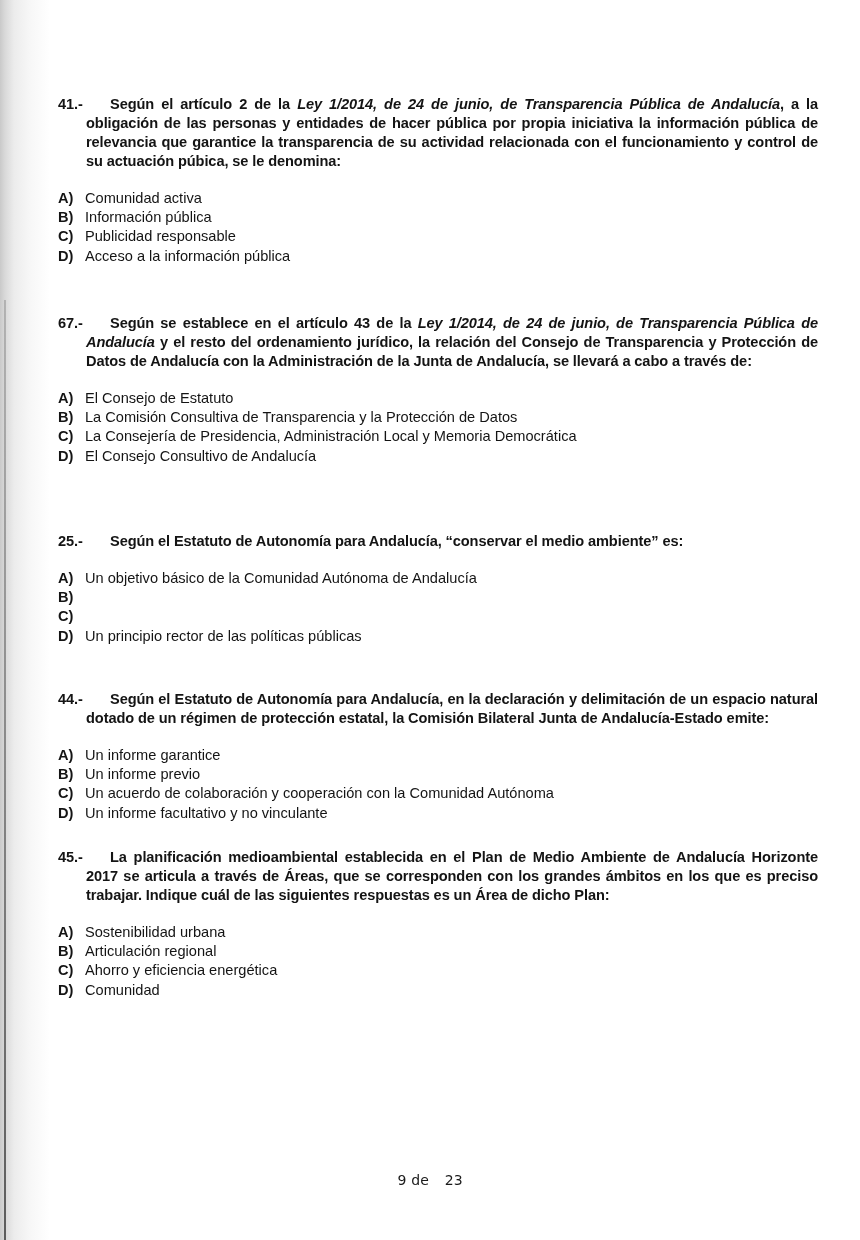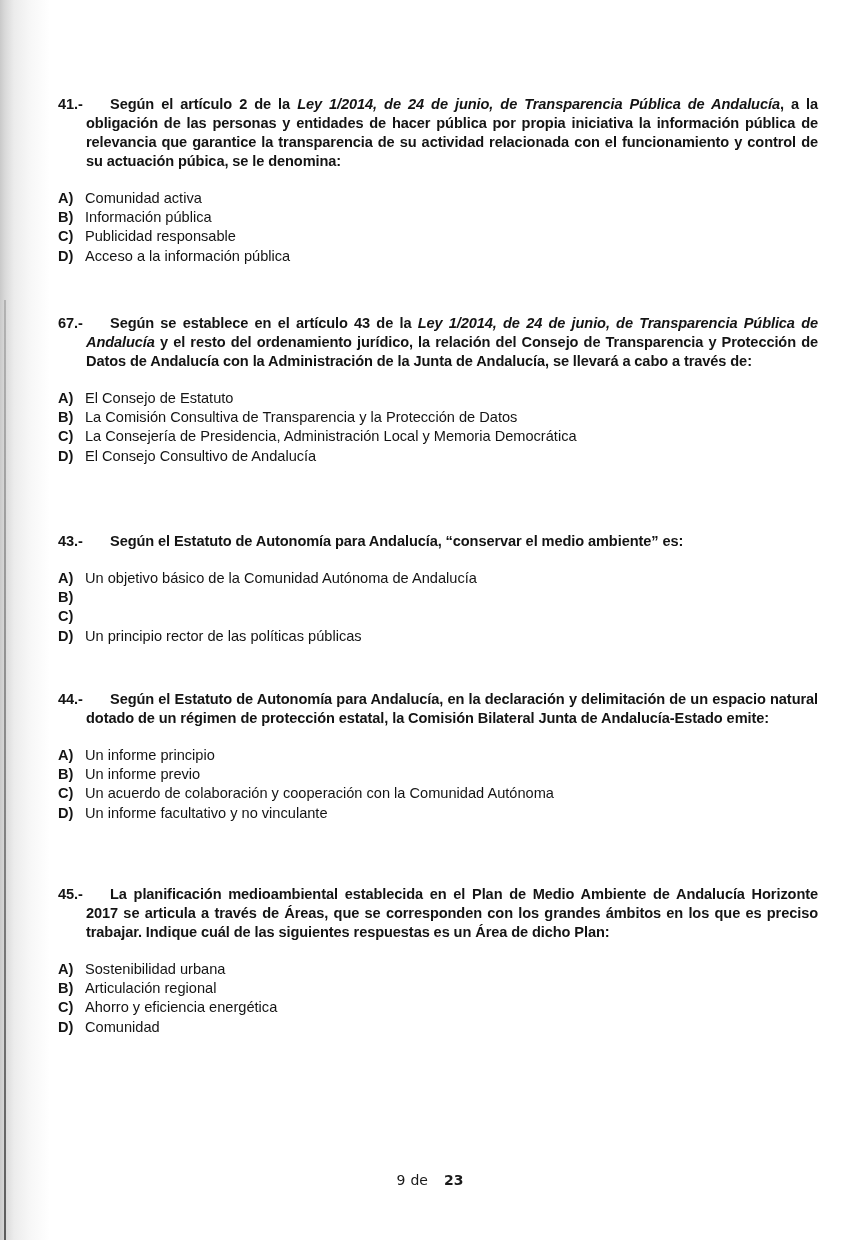--- a/index.html
+++ b/index.html
@@ -144,21 +144,21 @@
         </li>
       <li>
           <span class="opt-letter">D)</span>
           <span class="opt-text">El Consejo Consultivo de Andalucía</span>
         </li>
     </ul>
   </section>
 
   <section class="question" style="top:532px;">
     <div class="q-stem">
-      <span class="q-number">43.-</span><span>Según el Estatuto de Autonomía para Andalucía, “conservar el medio ambiente” es:</span>
+      <span class="q-number">25.-</span><span>Según el Estatuto de Autonomía para Andalucía, “conservar el medio ambiente” es:</span>
     </div>
     <ul class="options">
       <li>
           <span class="opt-letter">A)</span>
           <span class="opt-text">Un objetivo básico de la Comunidad Autónoma de Andalucía</span>
         </li>
       <li>
           <span class="opt-letter">B)</span>
         </li>
       <li>
@@ -171,38 +171,38 @@
     </ul>
   </section>
 
   <section class="question" style="top:690px;">
     <div class="q-stem">
       <span class="q-number">44.-</span><span>Según el Estatuto de Autonomía para Andalucía, en la declaración y delimitación de un espacio natural dotado de un régimen de protección estatal, la Comisión Bilateral Junta de Andalucía-Estado emite:</span>
     </div>
     <ul class="options">
       <li>
           <span class="opt-letter">A)</span>
-          <span class="opt-text">Un informe principio</span>
+          <span class="opt-text">Un informe garantice</span>
         </li>
       <li>
           <span class="opt-letter">B)</span>
           <span class="opt-text">Un informe previo</span>
         </li>
       <li>
           <span class="opt-letter">C)</span>
           <span class="opt-text">Un acuerdo de colaboración y cooperación con la Comunidad Autónoma</span>
         </li>
       <li>
           <span class="opt-letter">D)</span>
           <span class="opt-text">Un informe facultativo y no vinculante</span>
         </li>
     </ul>
   </section>
 
-  <section class="question" style="top:885px;">
+  <section class="question" style="top:848px;">
     <div class="q-stem">
       <span class="q-number">45.-</span><span>La planificación medioambiental establecida en el Plan de Medio Ambiente de Andalucía Horizonte 2017 se articula a través de Áreas, que se corresponden con los grandes ámbitos en los que es preciso trabajar. Indique cuál de las siguientes respuestas es un Área de dicho Plan:</span>
     </div>
     <ul class="options">
       <li>
           <span class="opt-letter">A)</span>
           <span class="opt-text">Sostenibilidad urbana</span>
         </li>
       <li>
           <span class="opt-letter">B)</span>
@@ -213,15 +213,15 @@
           <span class="opt-text">Ahorro y eficiencia energética</span>
         </li>
       <li>
           <span class="opt-letter">D)</span>
           <span class="opt-text">Comunidad</span>
         </li>
     </ul>
   </section>
 
   <div class="footer">
-    <span>9</span><span>de</span><span style="margin-left:16px;font-weight:bold;">23</span>
+    <span>9</span><span>de</span><span style="margin-left:16px;">23</span>
   </div>
 </div>
 
 </body></html>

